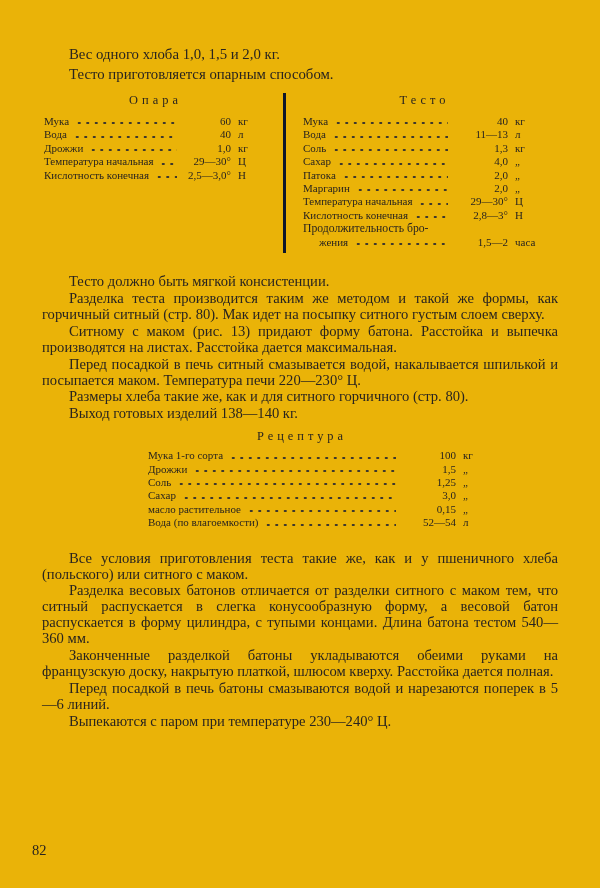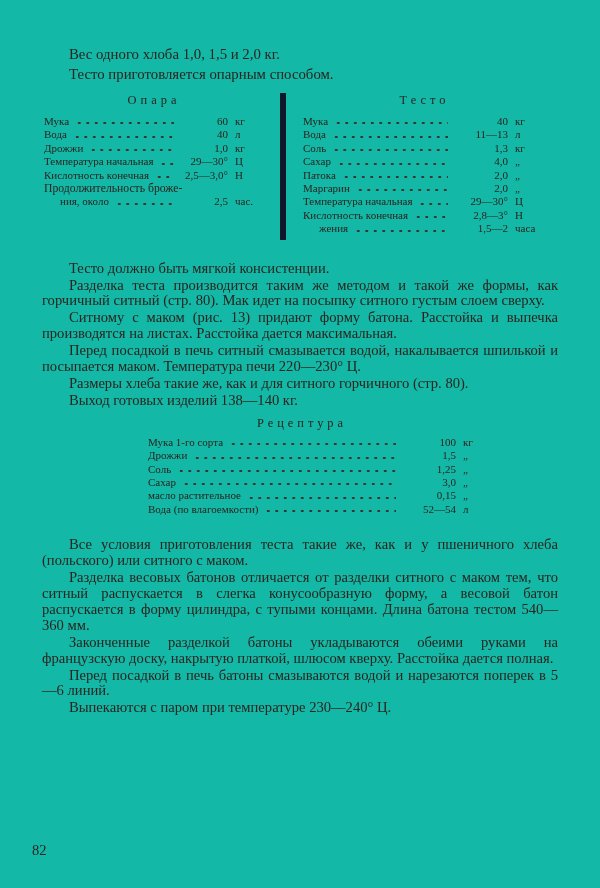--- a/index.html
+++ b/index.html
@@ -1,21 +1,21 @@
 <!DOCTYPE html>
 <html lang="ru"><head>
 <meta charset="utf-8">
 <style>
   html, body { margin: 0; padding: 0; background: #e8e6e2; }
   .page {
     position: relative;
     width: 600px;
     height: 888px;
     margin: 0 auto;
-    background: #14b8a6;
+    background: #eab308;
     color: #29241f;
     font-family: "Liberation Serif", "DejaVu Serif", serif;
     box-sizing: border-box;
     padding: 45px 42px 0 42px;
     overflow: hidden;
   }
 
   
   .intro p {
     margin: 0 0 2px 0;
@@ -23,21 +23,21 @@
     line-height: 18px;
     text-indent: 27px;
     white-space: nowrap;
   }
 
   
   .cols { display: flex; margin-top: 10px; }
   .col { box-sizing: border-box; }
   .col-left {
     width: 244px;
-    border-right: 6px solid #0f172a;
+    border-right: 3px solid #0f172a;
     padding: 0 20px 4px 2px;
   }
   .col-right {
     flex: 1;
     padding: 0 16px 4px 17px;
   }
   .tbl-title {
     text-align: center;
     font-size: 12.4px;
     letter-spacing: 4px;
@@ -143,29 +143,20 @@
         <span class="dots"></span>
         <span class="num">29—30°</span>
         <span class="unit">Ц</span>
       </div>
       <div class="trow">
         <span class="lbl">Кислотность конечная</span>
         <span class="dots"></span>
         <span class="num">2,5—3,0°</span>
         <span class="unit">Н</span>
       </div>
-      <div>
-        <div class="lbl-line">Продолжительность броже-</div>
-        <div class="trow">
-          <span class="lbl ind">ния, около</span>
-          <span class="dots"></span>
-          <span class="num">2,5</span>
-          <span class="unit">час.</span>
-        </div>
-      </div>
     </div>
 
     <div class="col col-right">
       <div class="tbl-title">Тесто</div>
       <div class="trow">
         <span class="lbl">Мука</span>
         <span class="dots"></span>
         <span class="num">40</span>
         <span class="unit">кг</span>
       </div>
@@ -205,20 +196,21 @@
         <span class="num">29—30°</span>
         <span class="unit">Ц</span>
       </div>
       <div class="trow">
         <span class="lbl">Кислотность конечная</span>
         <span class="dots"></span>
         <span class="num">2,8—3°</span>
         <span class="unit">Н</span>
       </div>
       <div>
+        <div class="lbl-line">Продолжительность  бро-</div>
         <div class="trow">
           <span class="lbl ind">жения</span>
           <span class="dots"></span>
           <span class="num">1,5—2</span>
           <span class="unit">часа</span>
         </div>
       </div>
     </div>
   </div>
 

